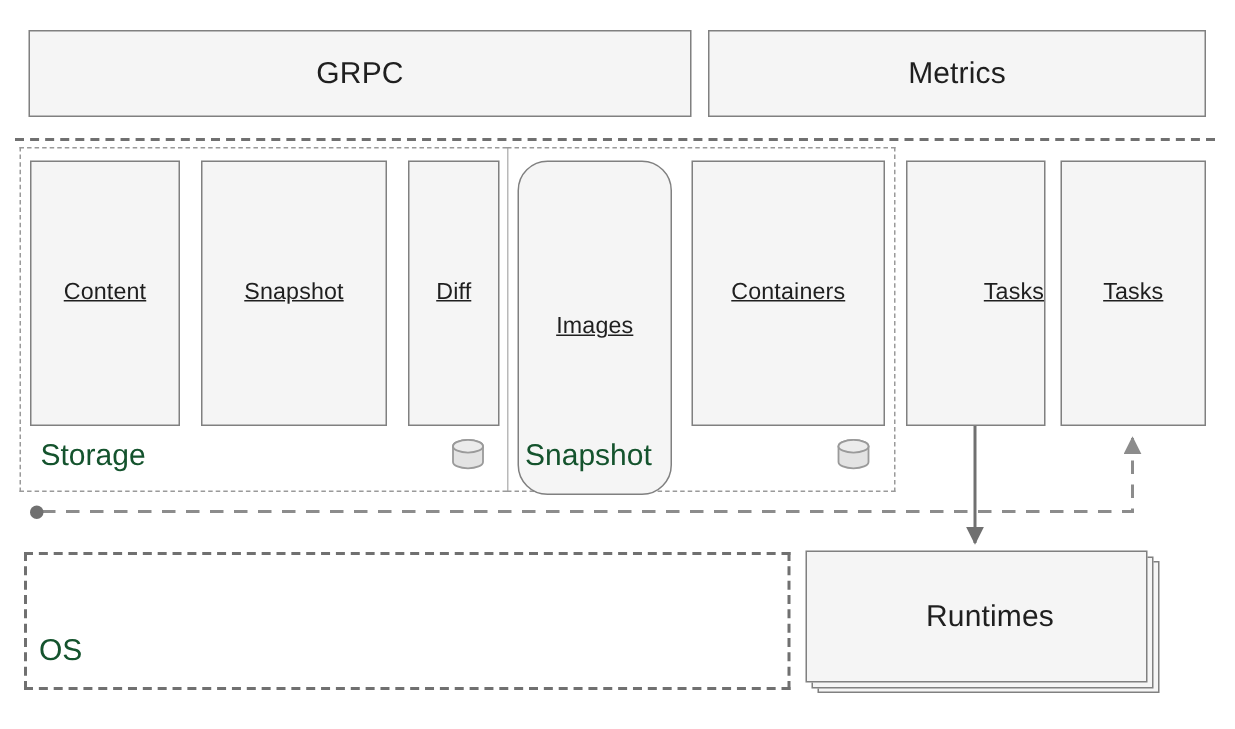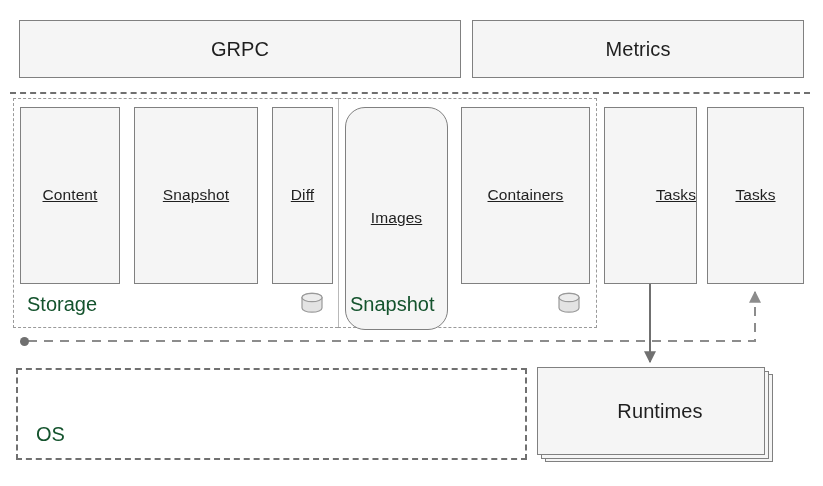--- a/index.html
+++ b/index.html
@@ -185,21 +185,21 @@
 
       <g>
         <path d="M 28 341 L 755 341 L 755 292" stroke="#8c8c8c" stroke-width="2" fill="none" stroke-dasharray="9 7" marker-end="url(#arrow-dashed)"></path>
       </g>
     </svg>
   </div>
 
   <div class="dot-origin" style="left:20px; top:337px;"></div>
 
   <div class="group-dashed" style="left:16px; top:368px; width:511px; height:92px;"></div>
-  <div class="group-label" style="left:36px; top:423px;">OS</div>
+  <div class="group-label" style="left:26px; top:423px;">OS</div>
 
   <div class="stack-plate" style="left:545px; top:374px; width:228px; height:88px;"></div>
   <div class="stack-plate" style="left:541px; top:371px; width:228px; height:88px;"></div>
   <div class="node" style="left:537px; top:367px; width:228px; height:88px; justify-content:center; padding-left:18px;">
     <span>Runtimes</span>
   </div>
 
 </div>
 
 </body></html>

